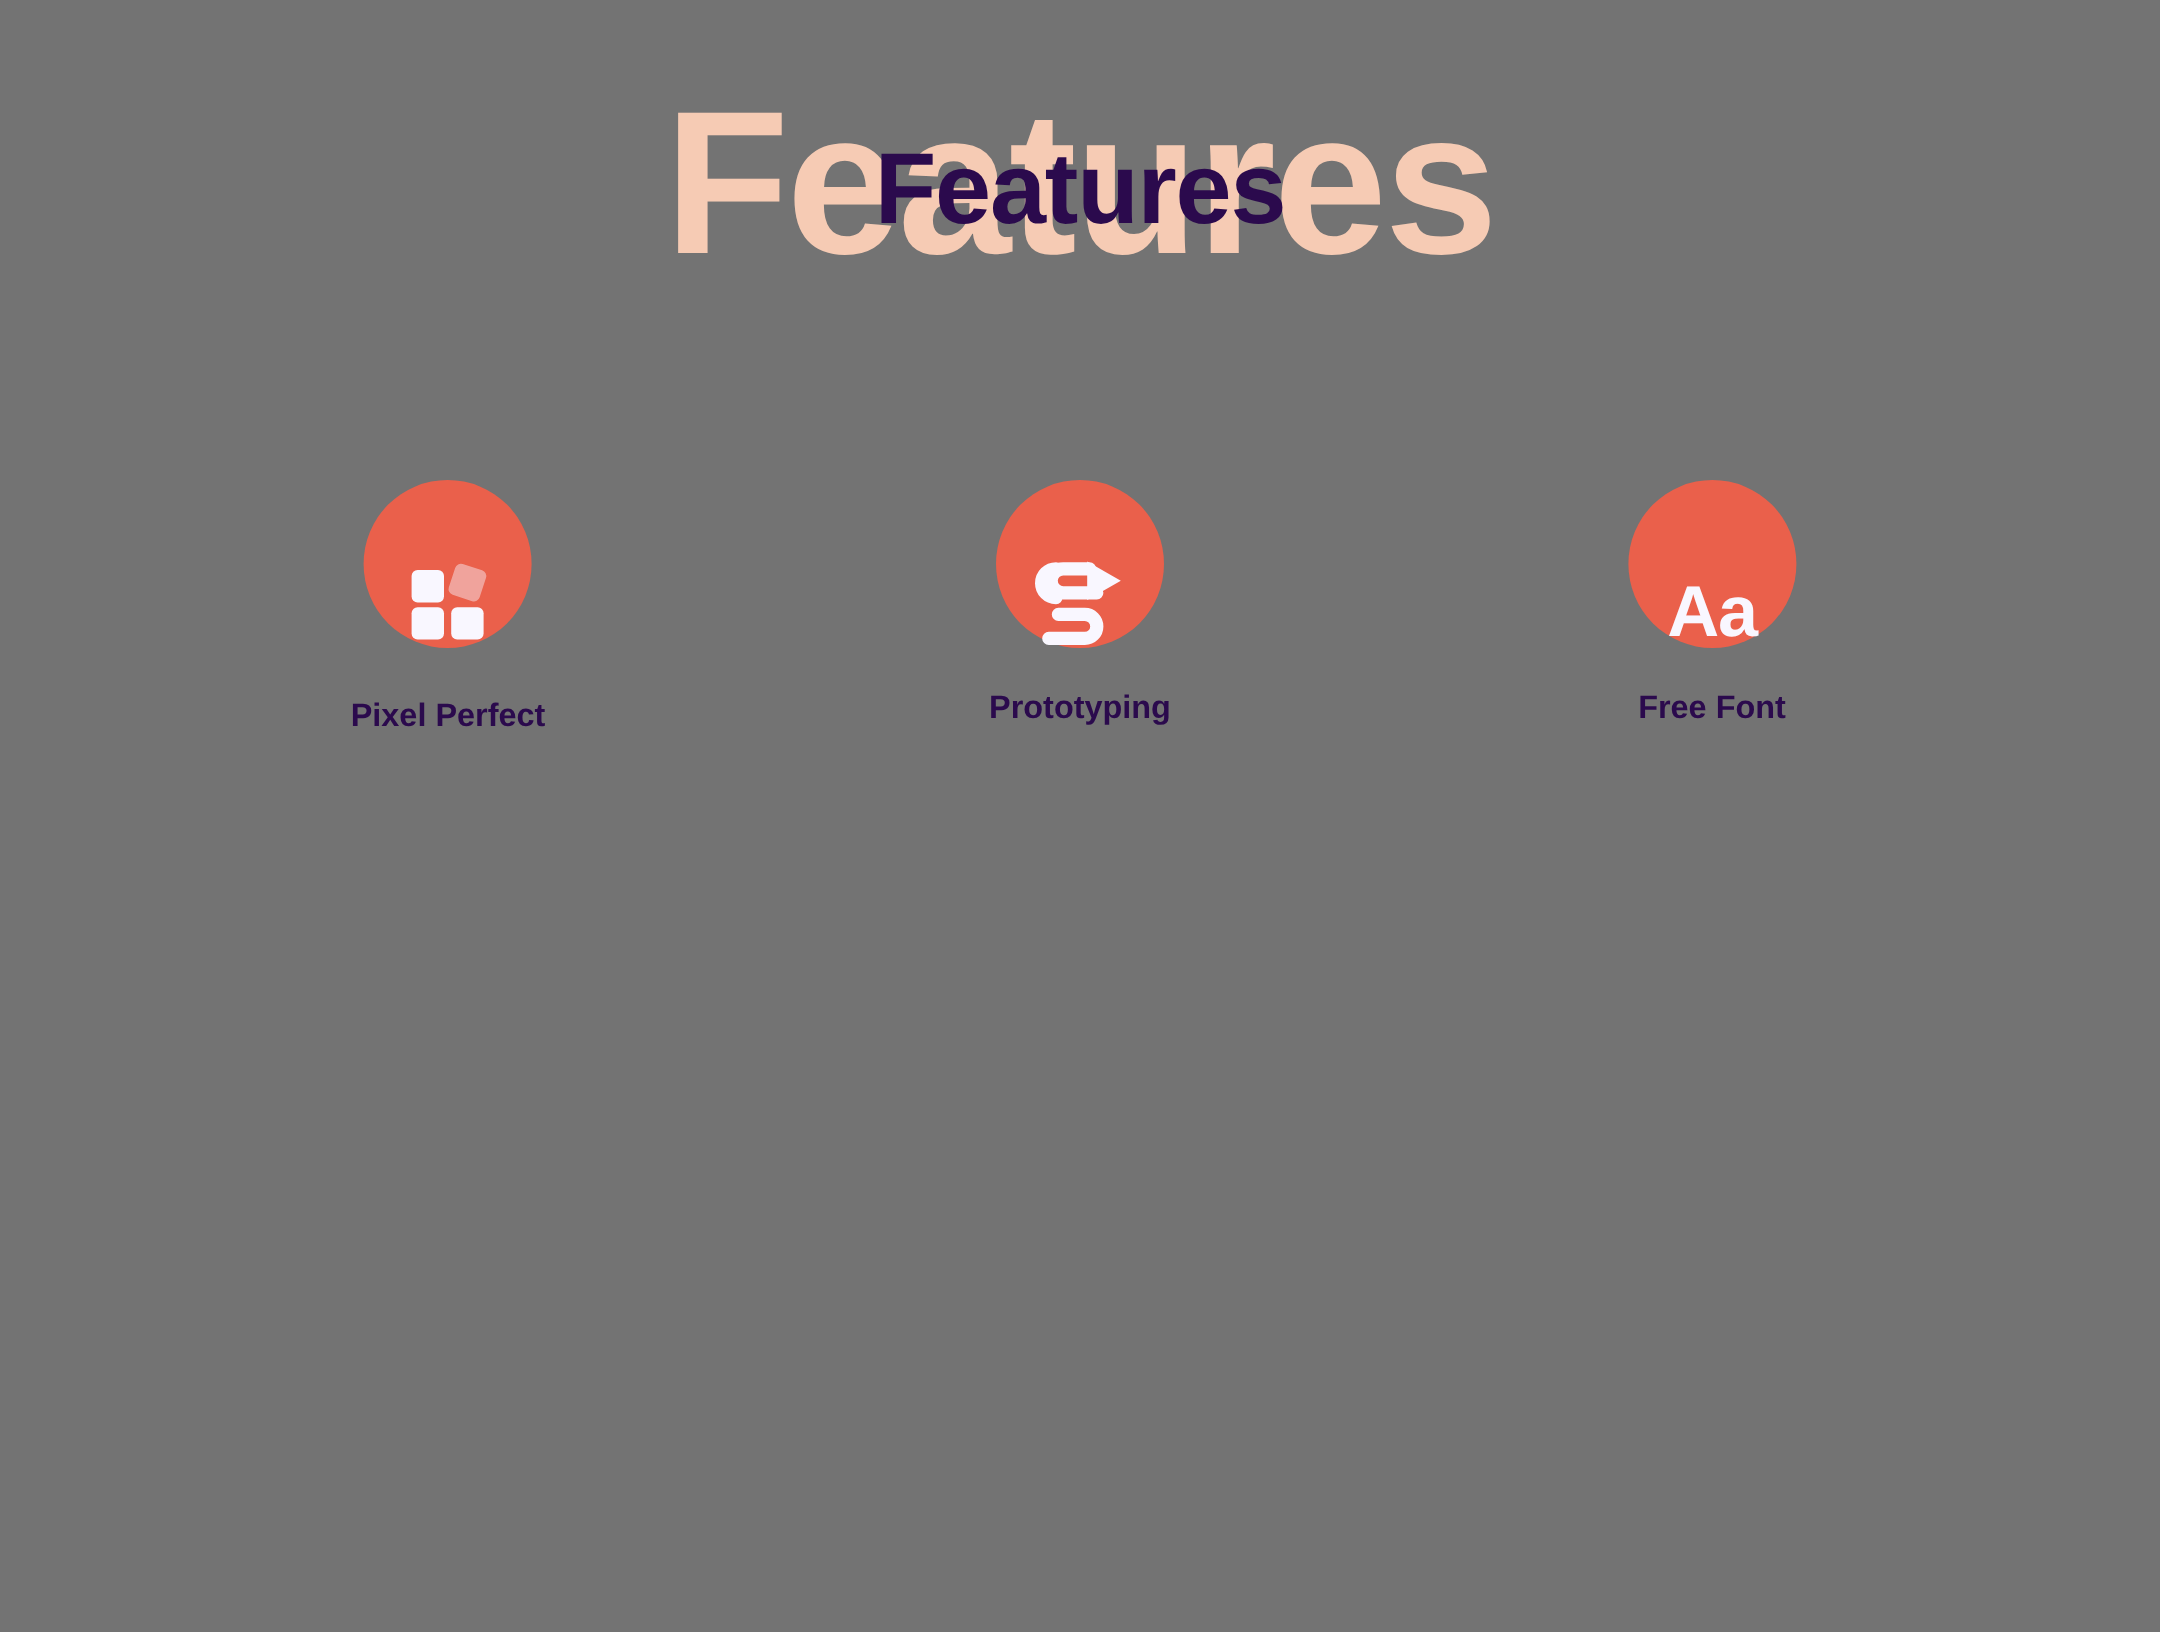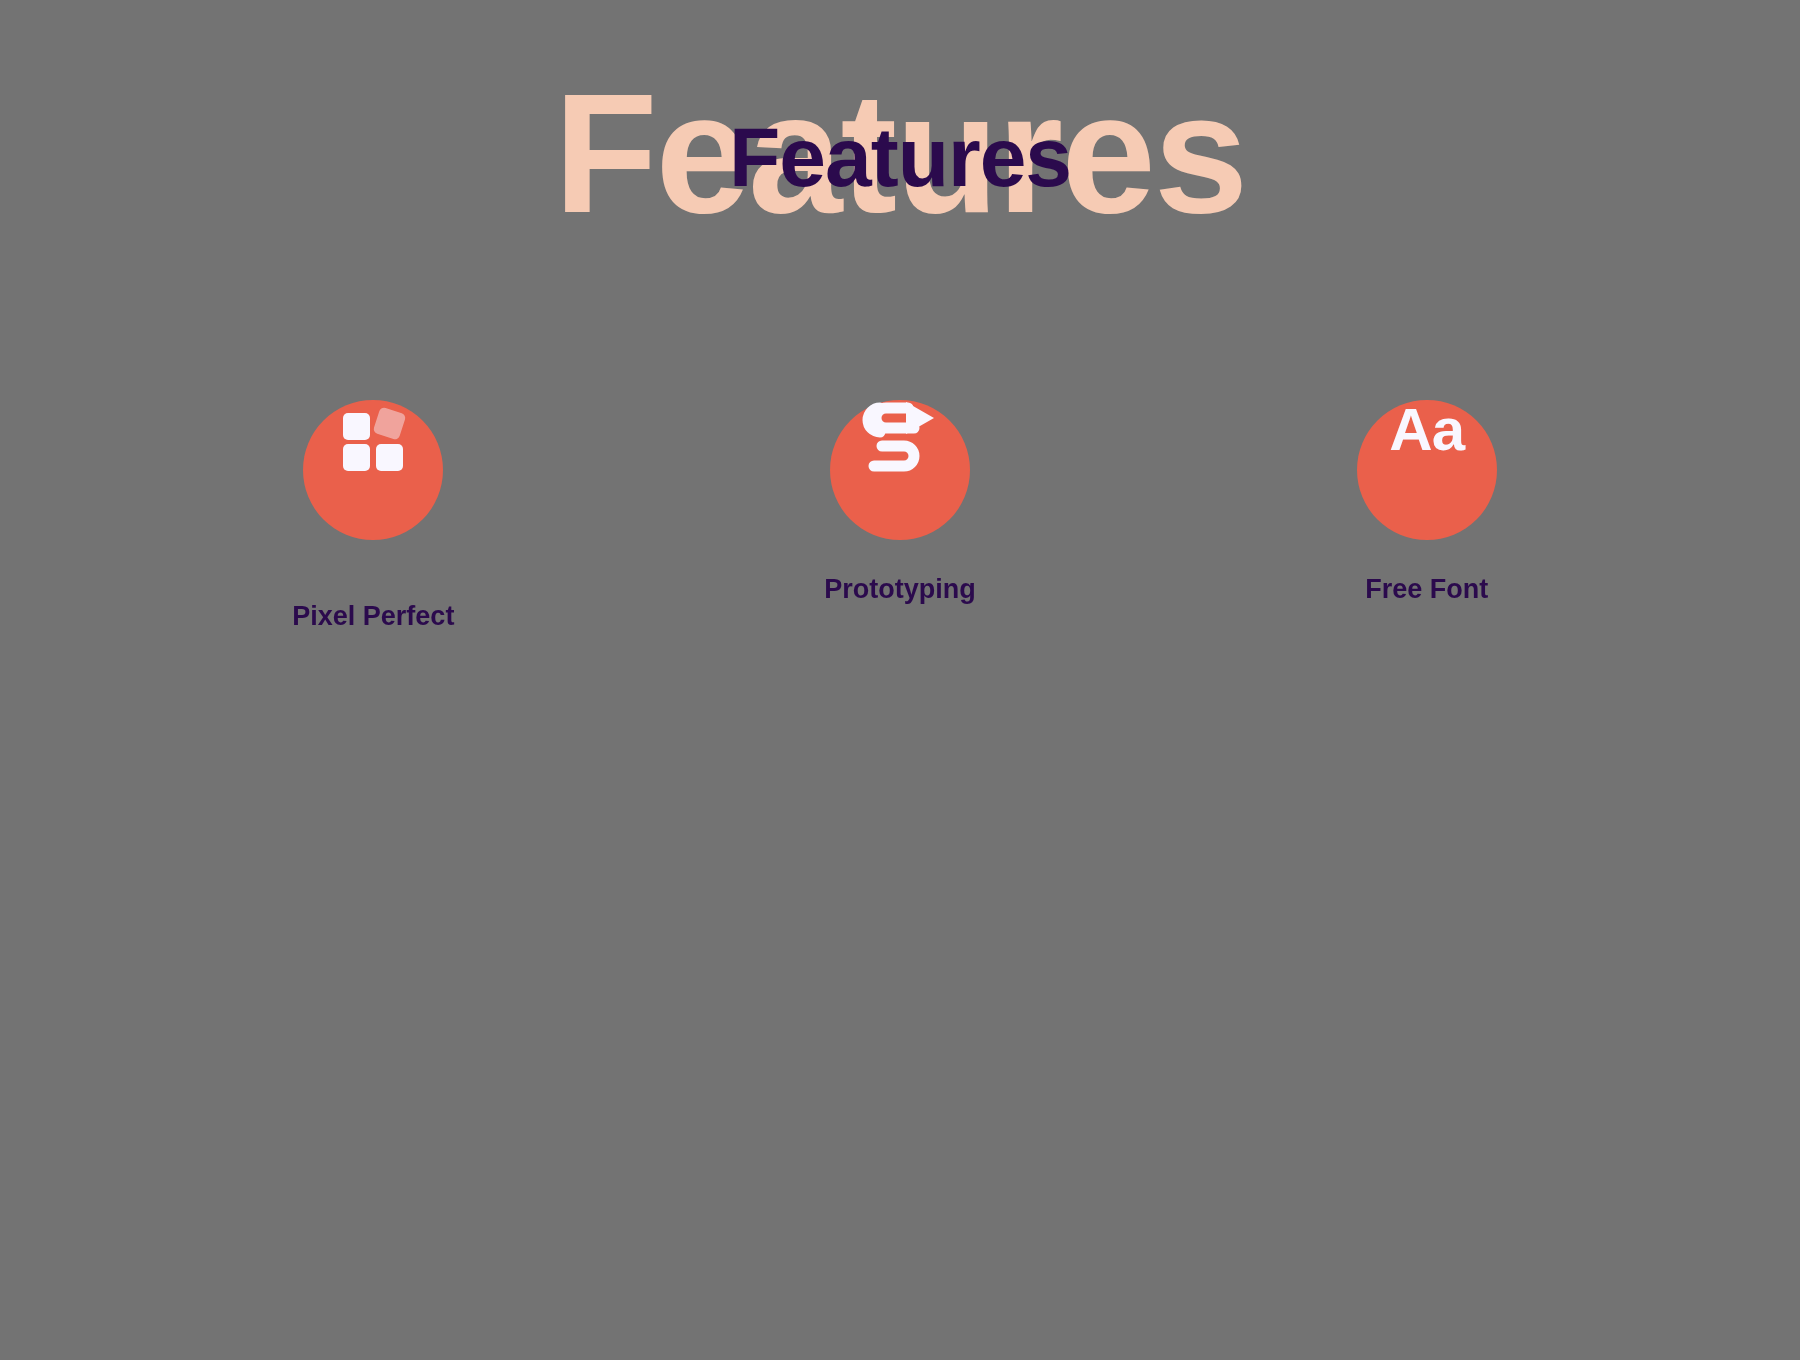--- a/index.html
+++ b/index.html
@@ -73,26 +73,26 @@
     display: flex;
     flex-direction: column;
     align-items: center;
   }
   .icon-circle {
     width: 140px;
     height: 140px;
     border-radius: 50%;
     background: #EA604B;
     display: flex;
-    align-items: flex-start;
+    align-items: flex-end;
     justify-content: center;
     flex: 0 0 auto;
   }
   .feature-label {
-    margin-top: 61px;
+    margin-top: 41px;
     font-size: 27px;
     font-weight: 700;
     color: #2B0A4D;
     letter-spacing: 0px;
     white-space: nowrap;
     text-align: center;
   }
 
   
   .feature.r2 .feature-label { margin-top: 34px; }

